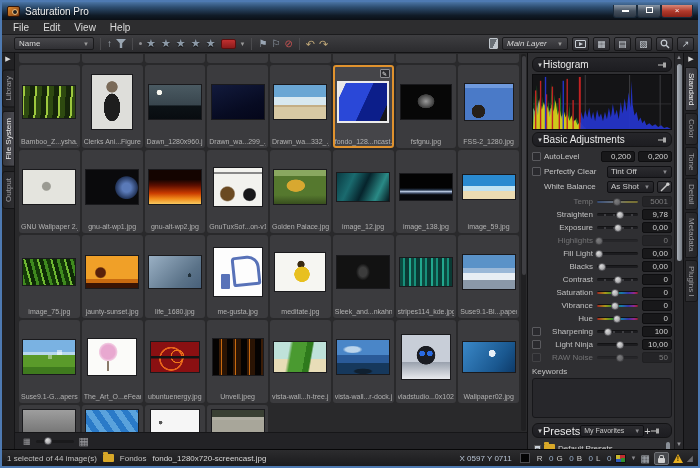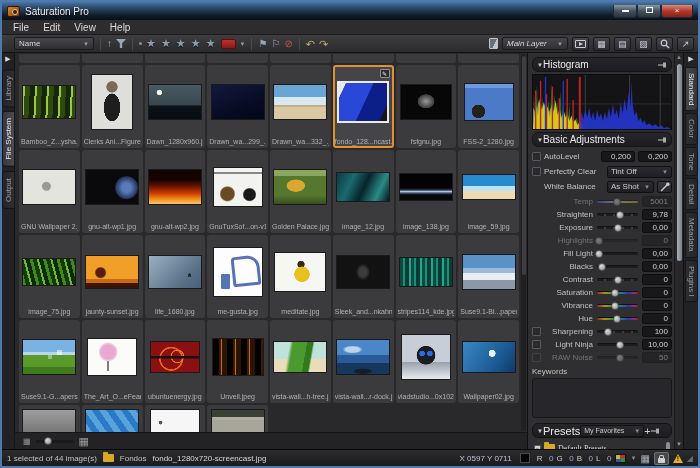--- a/index.html
+++ b/index.html
@@ -179,21 +179,21 @@
   .kw-label { font-size:8px; color:#c4c4c4; margin:4px 0 2px; }
   .kw-box { height:40px; background:#27272b; border:1px solid #17171a; border-radius:3px; }
 
   .presethead { margin-top:5px; }
   .presethead .sectitle { font-size:11px; }
   .pdd { width:64px; height:12px; background:linear-gradient(#2c2c30,#1f1f23); border:1px solid #101013;
     border-radius:2px; display:flex; align-items:center; padding:0 3px; font-size:7px; color:#c8c8c8; }
   .pdd .caret { margin-left:auto; font-size:6px; color:#8a8a8e; }
   .plus { font-size:11px; color:#d0d0d0; line-height:10px; }
   .plist { flex:1; position:relative; overflow:hidden; padding:2px 10px 0 2px; }
-  .prow { display:flex; align-items:center; gap:3px; height:12px; font-size:8px; color:#d6d6d6;font-family:Liberation Serif, serif; }
+  .prow { display:flex; align-items:center; gap:3px; height:12px; font-size:8px; color:#d6d6d6; }
   .expander { width:7px; height:7px; background:#ccd2da; border:1px solid #555; font-size:6px;
     line-height:5px; text-align:center; color:#222; flex:none; }
   .folder { width:11px; height:8px; background:#d8a828; border-radius:1px; position:relative; flex:none; }
   .folder::before { content:""; position:absolute; top:-2px; left:0; width:5px; height:2px;
     background:#d8a828; border-radius:1px 1px 0 0; }
   .plist-sb { position:absolute; right:2px; top:2px; width:4px; height:30px;
     background:#8a9098; border-radius:2px; }
   .plist-up { position:absolute; right:1px; top:0; font-size:5px; color:#8a8a8e; }
 
   .rscroll { width:9px; background:#28282b; border-left:1px solid #1a1a1c; display:flex;

